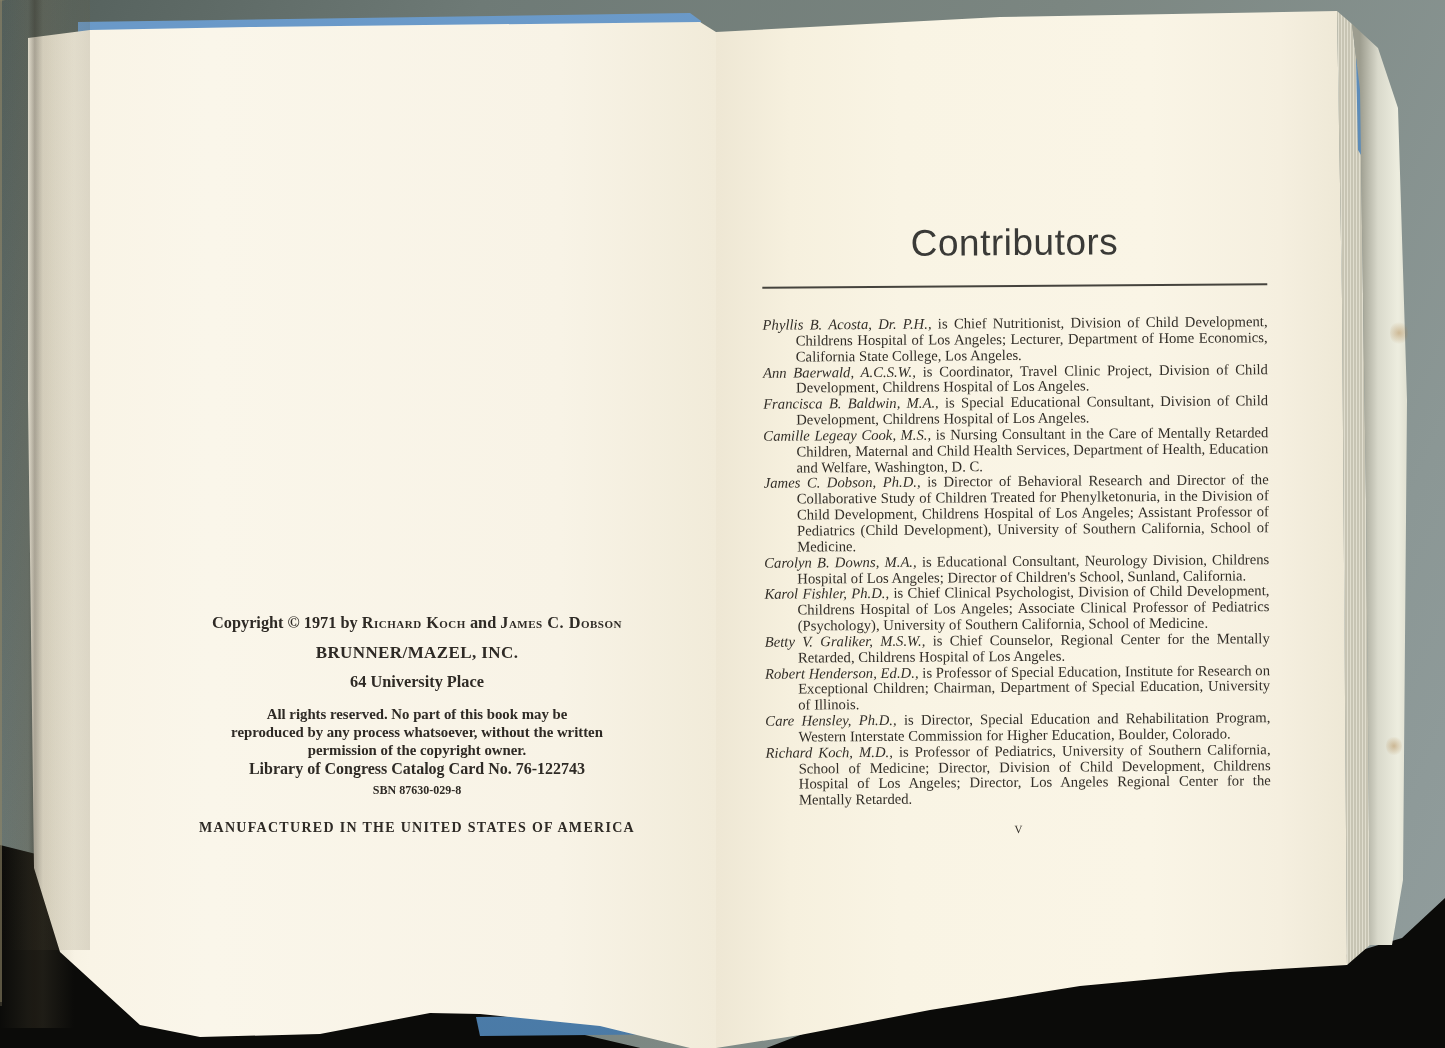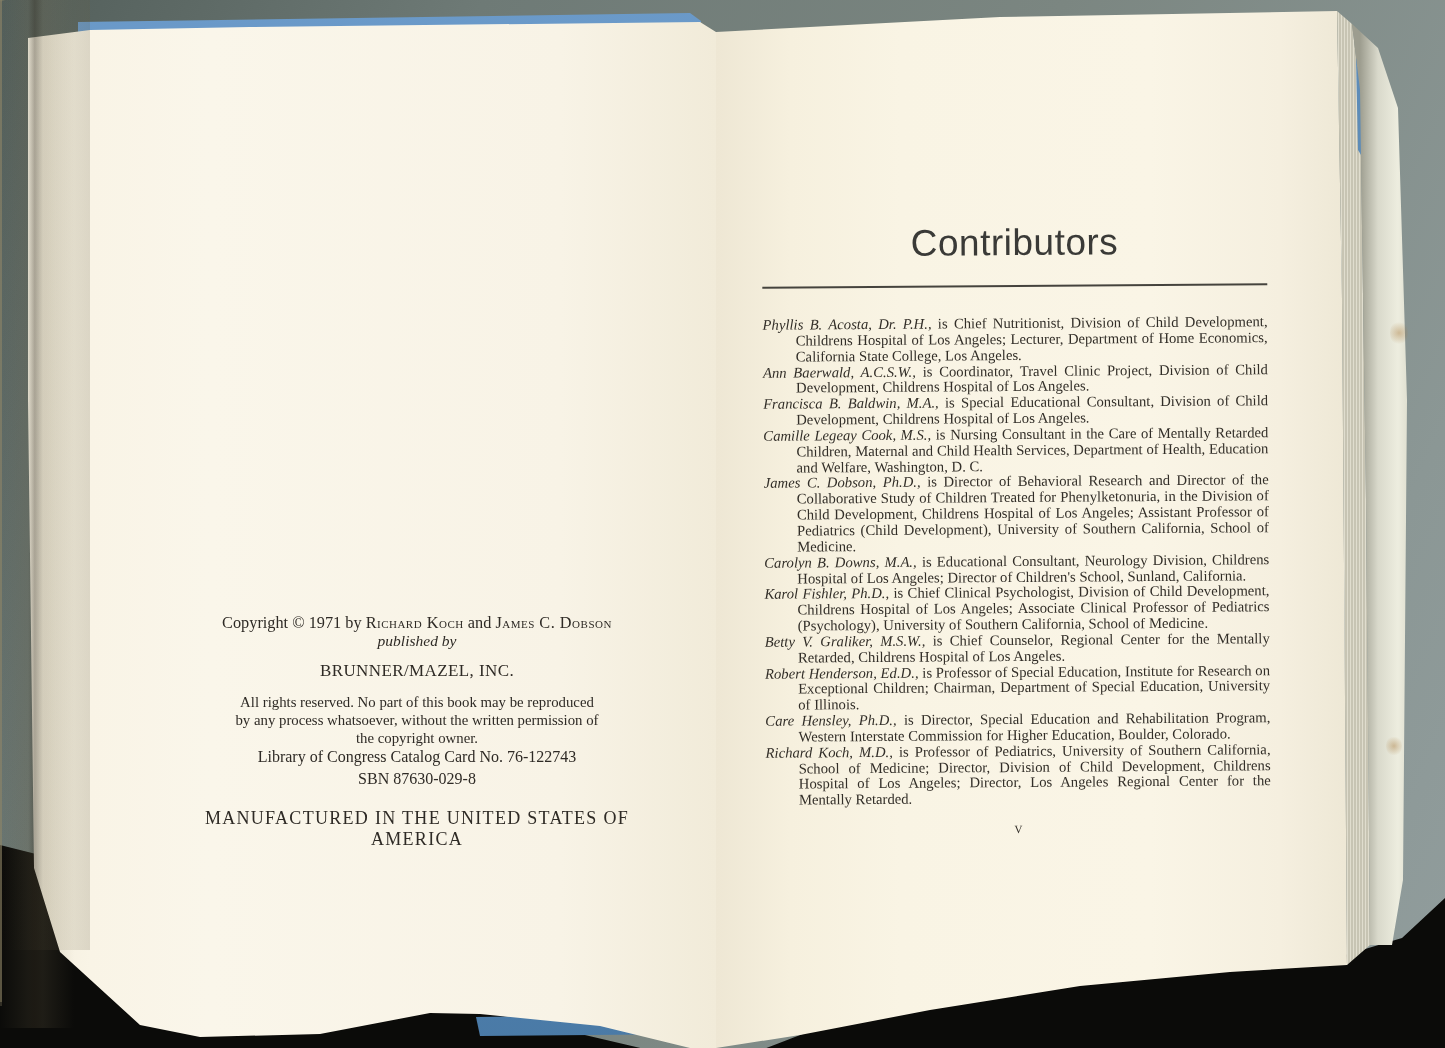--- a/index.html
+++ b/index.html
@@ -48,30 +48,30 @@
     left:680px;top:20px;width:74px;height:1028px;inset:auto;position:absolute;
     background:linear-gradient(90deg,rgba(110,100,75,0) 0%,rgba(110,100,75,0.16) 38%,rgba(55,48,35,0.40) 47%,rgba(110,100,75,0.20) 58%,rgba(110,100,75,0) 100%);
   }
   .fold-1{position:absolute;left:88px;top:30px;width:2px;height:1002px;inset:auto;background:rgba(138,128,98,0.45);}
   .fold-2{position:absolute;left:243px;top:29px;width:1.5px;height:1006px;inset:auto;background:rgba(150,140,110,0.28);}
   .corner-crease{position:absolute;left:89px;top:98px;width:170px;height:1.5px;inset:auto;background:rgba(150,140,110,0.35);transform:rotate(-22deg);transform-origin:0 0;}
   .page-curve-right{position:absolute;left:1255px;top:12px;width:90px;height:950px;inset:auto;
     background:linear-gradient(90deg,rgba(120,110,80,0) 0%,rgba(120,110,80,0.10) 60%,rgba(100,92,65,0.20) 100%);}
 
   
-  .left-text{position:absolute;left:178px;top:613px;width:478px;text-align:center;color:#2e2a25;}
+  .left-text{position:absolute;left:178px;top:613px;width:478px;text-align:center;color:#2e2a25;font-weight:bold;}
   .l-copy{font-size:16.3px;line-height:19px;margin:0;}
   .sc{font-variant:small-caps;letter-spacing:.5px;}
   .l-pub{font-size:15.5px;font-style:italic;line-height:18px;margin:0;}
   .l-publisher{font-size:17px;line-height:19px;margin:11px;letter-spacing:.4px;}
   .l-addr{font-size:16.3px;line-height:18.5px;margin:0;}
   .l-rights{font-size:14.8px;line-height:18px;margin:13px auto 0;max-width:372px;text-align:center;}
   .l-loc{font-size:16px;line-height:19px;margin:0 0 0;}
-  .l-sbn{font-size:16px;line-height:19px;margin:3px 0 0;}
-  .l-man{font-size:18px;letter-spacing:1.3px;margin:20px 0 7px;}
+  .l-sbn{font-size:12px;line-height:19px;margin:3px 0 0;}
+  .l-man{font-size:14px;letter-spacing:1.3px;margin:20px 0 7px;}
 
   
   .right-text{position:absolute;left:764px;top:210px;width:505px;color:#322e28;transform:rotate(-0.4deg);}
   .r-title{margin:0;padding-top:14px;text-align:center;font-family:"Liberation Sans","DejaVu Sans",sans-serif;
     font-weight:400;font-size:37px;line-height:1;color:#3a3a37;letter-spacing:.5px;}
   .r-rule{height:2px;background:#45433d;margin-top:24px;}
   .entries{margin-top:29px;}
   .entry{font-size:14.7px;line-height:15.85px;text-align:justify;padding-left:33px;text-indent:-33px;margin:0;}
   .entry .name{font-style:italic;}
   .pageno{text-align:center;font-size:15px;margin-top:13px;font-variant:small-caps;}
@@ -92,22 +92,22 @@
   <div class="rust-a"></div>
   <div class="rust-b"></div>
   <div class="gutter-shade"></div>
   <div class="fold-1"></div>
   <div class="fold-2"></div>
   <div class="corner-crease"></div>
   <div class="page-curve-right"></div>
 
   <div class="left-text">
     <p class="l-copy"><span>Copyright © 1971 by </span><span class="sc">Richard Koch</span><span> and </span><span class="sc">James C. Dobson</span></p>
-    <p class="l-pub">published by</p>
     <p class="l-publisher">BRUNNER/MAZEL, INC.</p>
+    <p class="l-addr">64 University Place</p>
     <p class="l-rights">All rights reserved. No part of this book may be reproduced by any process whatsoever, without the written permission of the copyright owner.</p>
     <p class="l-loc">Library of Congress Catalog Card No. 76-122743</p>
     <p class="l-sbn">SBN 87630-029-8</p>
     <p class="l-man">MANUFACTURED IN THE UNITED STATES OF AMERICA</p>
   </div>
 
   <div class="right-text">
     <h1 class="r-title">Contributors</h1>
     <div class="r-rule"></div>
     <div class="entries">

